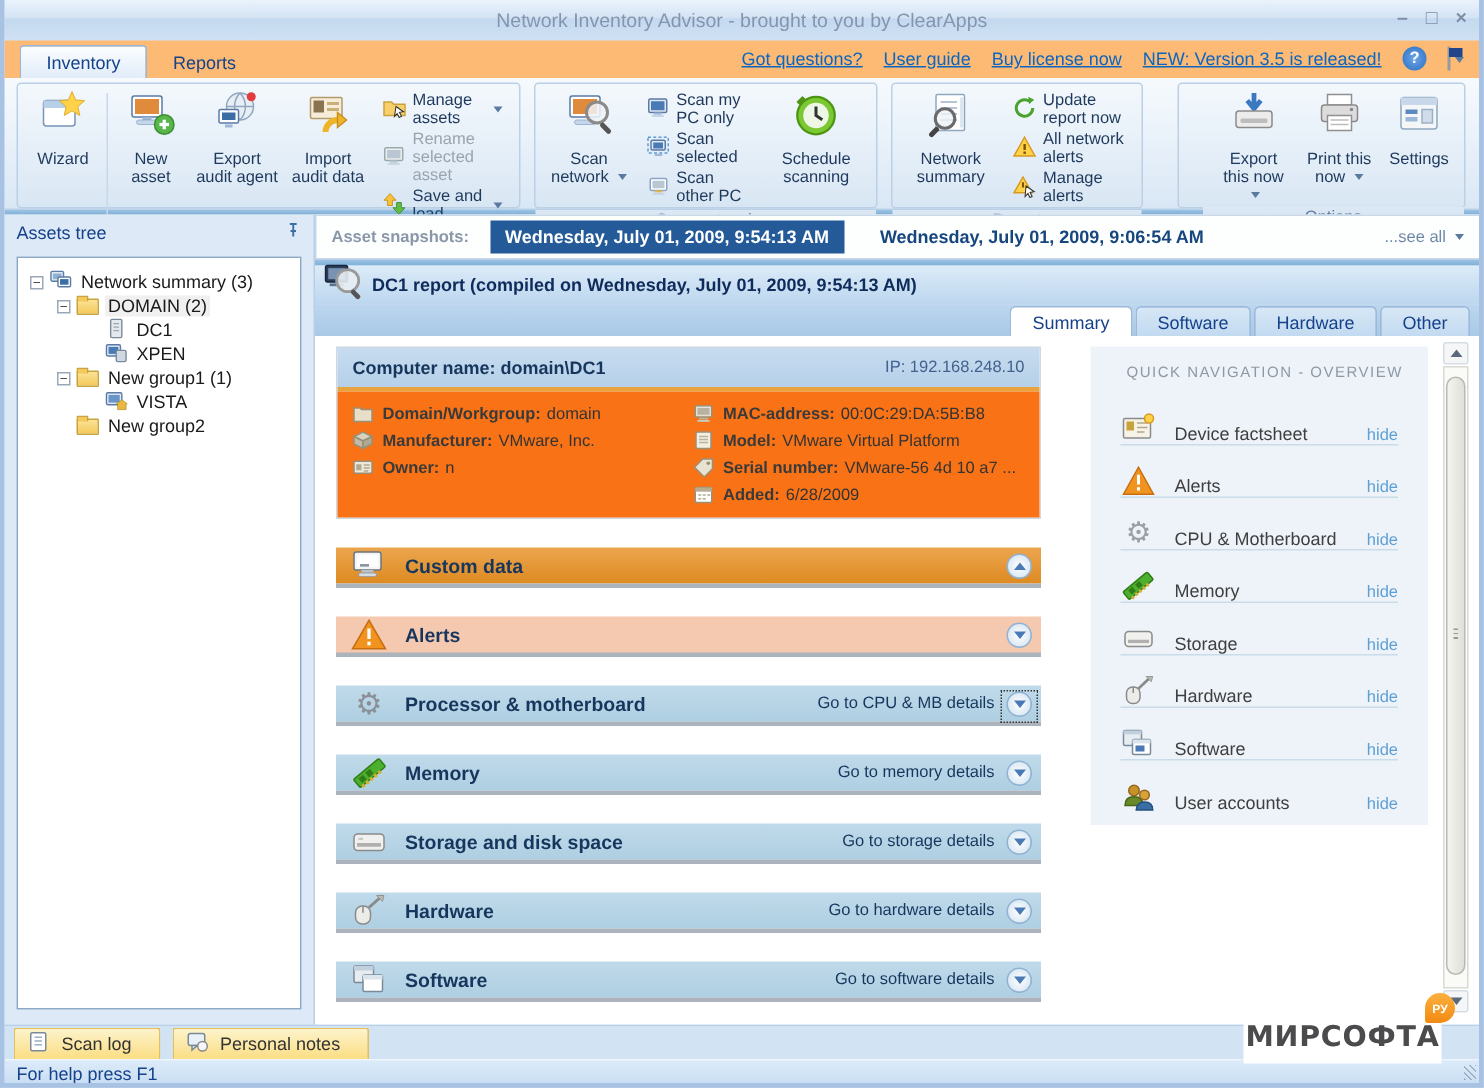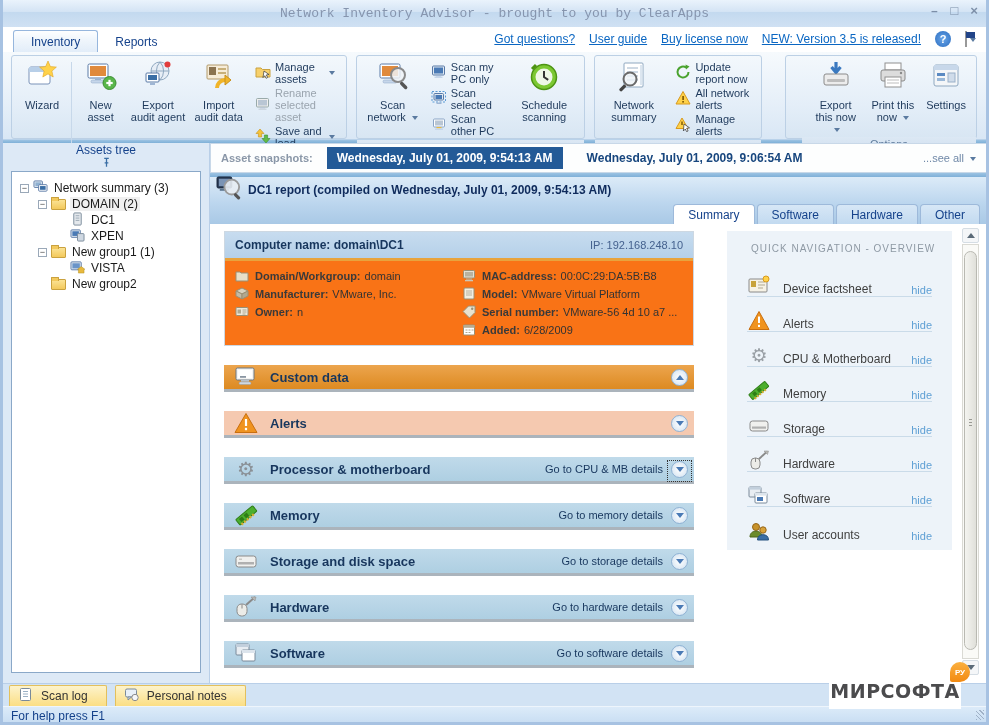--- a/index.html
+++ b/index.html
@@ -3,27 +3,27 @@
 <meta charset="utf-8">
 <style>
   * { margin:0; padding:0; box-sizing:border-box; }
   html,body { background:#9db8d9; }
   body { font-family:"Liberation Sans","DejaVu Sans",sans-serif; }
   .window { position:relative; width:989px; height:725px; overflow:hidden;
             border:3px solid #a7c2e2; border-top:none; background:#d4e4f4; }
 
   
   .titlebar { height:27px; background:linear-gradient(#eaf3fc,#d3e3f4 45%,#c3d9ef 46%,#d0e1f3);
-              display:flex; align-items:center; justify-content:center; position:relative;font-family:Liberation Mono, monospace; }
+              display:flex; align-items:center; justify-content:center; position:relative; }
   .titlebar .title { font-size:13px; color:#8695ae; }
   .win-controls { position:absolute; right:8px; top:4px; display:flex; gap:12px; }
   .win-controls span { color:#7d8fa8; font-weight:bold; font-size:13px; cursor:default; line-height:16px; }
 
   
-  .tabrow { height:25px; background:#ffffff; display:flex; align-items:flex-end; padding:0 10px; position:relative; }
+  .tabrow { height:25px; background:#fdba74; display:flex; align-items:flex-end; padding:0 10px; position:relative; }
   .rtab { padding:4px 17px 3px; font-size:12px; color:#15428b; cursor:default; }
   .rtab.active { background:linear-gradient(#fdfeff,#f0f6fc 40%,#e2edf9); border:1px solid #96b6dd; border-bottom:none;
                  border-radius:3px 3px 0 0; font-weight:normal; }
   .toplinks { position:absolute; right:10px; top:4px; display:flex; align-items:center; gap:14px; font-size:12px; }
   .toplinks a { color:#0a66c2; text-decoration:underline; cursor:pointer; }
   .help-ic { width:16px; height:16px; border-radius:50%; background:radial-gradient(#6aa6e8,#2a6cc0);
              color:#fff; font-size:11px; font-weight:bold; text-align:center; line-height:16px; }
   .flag { width:19px; height:12px; position:relative; overflow:hidden; border:1px solid #999;
           background:repeating-linear-gradient(#c33 0 2px,#fff 2px 4px); }
   .flag:before { content:""; position:absolute; left:0; top:0; width:9px; height:6px; background:#224488; }
@@ -46,21 +46,21 @@
   .vsep { width:1px; background:#c7d8ea; margin:4px 3px; }
   .smallcol { display:flex; flex-direction:column; justify-content:space-around; padding:2px 4px; }
   .smallbtn { display:flex; align-items:center; gap:4px; font-size:11px; color:#1e395b; cursor:pointer; padding:1px 3px; border-radius:2px; }
   .smallbtn.disabled { color:#9aa4ae; cursor:default; }
   .smallbtn svg { width:16px; height:16px; flex:none; }
   .ribbon-sep { height:4px; background:linear-gradient(#9cc3e2,#7fb0d8); border-top:1px solid #b9d2ea; }
 
   
   .appbody { display:flex; height:540px; }
   .left-panel { width:207px; background:#dde9f6; display:flex; flex-direction:column; border-right:1px solid #b9cfe8; }
-  .lp-header { height:24px; display:flex; align-items:center; padding:0 8px; color:#15428b; font-size:12px;flex-direction:column; }
+  .lp-header { height:24px; display:flex; align-items:center; padding:0 8px; color:#15428b; font-size:12px; }
   .lp-header .sp { flex:1; }
   .treebox { margin:4px 8px 10px; background:#fff; border:1px solid #8aa8c8; flex:1; overflow:hidden; padding:8px 2px; }
   .titem { display:flex; align-items:center; height:16px; font-size:12px; color:#1a1a1a; cursor:pointer; white-space:nowrap; }
   .titem .exp { width:9px; height:9px; border:1px solid #9aa8b8; background:#fff; font-size:9px; line-height:7px;
                 text-align:center; color:#444; margin-right:4px; flex:none; }
   .lvl0 { padding-left:6px; } .lvl1 { padding-left:24px; } .lvl2 { padding-left:56px; }
   .titem.hl .tlabel { background:#f0f0f0; }
   .tlabel { padding:0 2px; }
   .ti { margin-right:4px; flex:none; display:inline-block; }
   .ti-folder { width:15px; height:11px; background:linear-gradient(#fbe395,#f3c95c); border:1px solid #caa23f; border-radius:1px; position:relative; }

